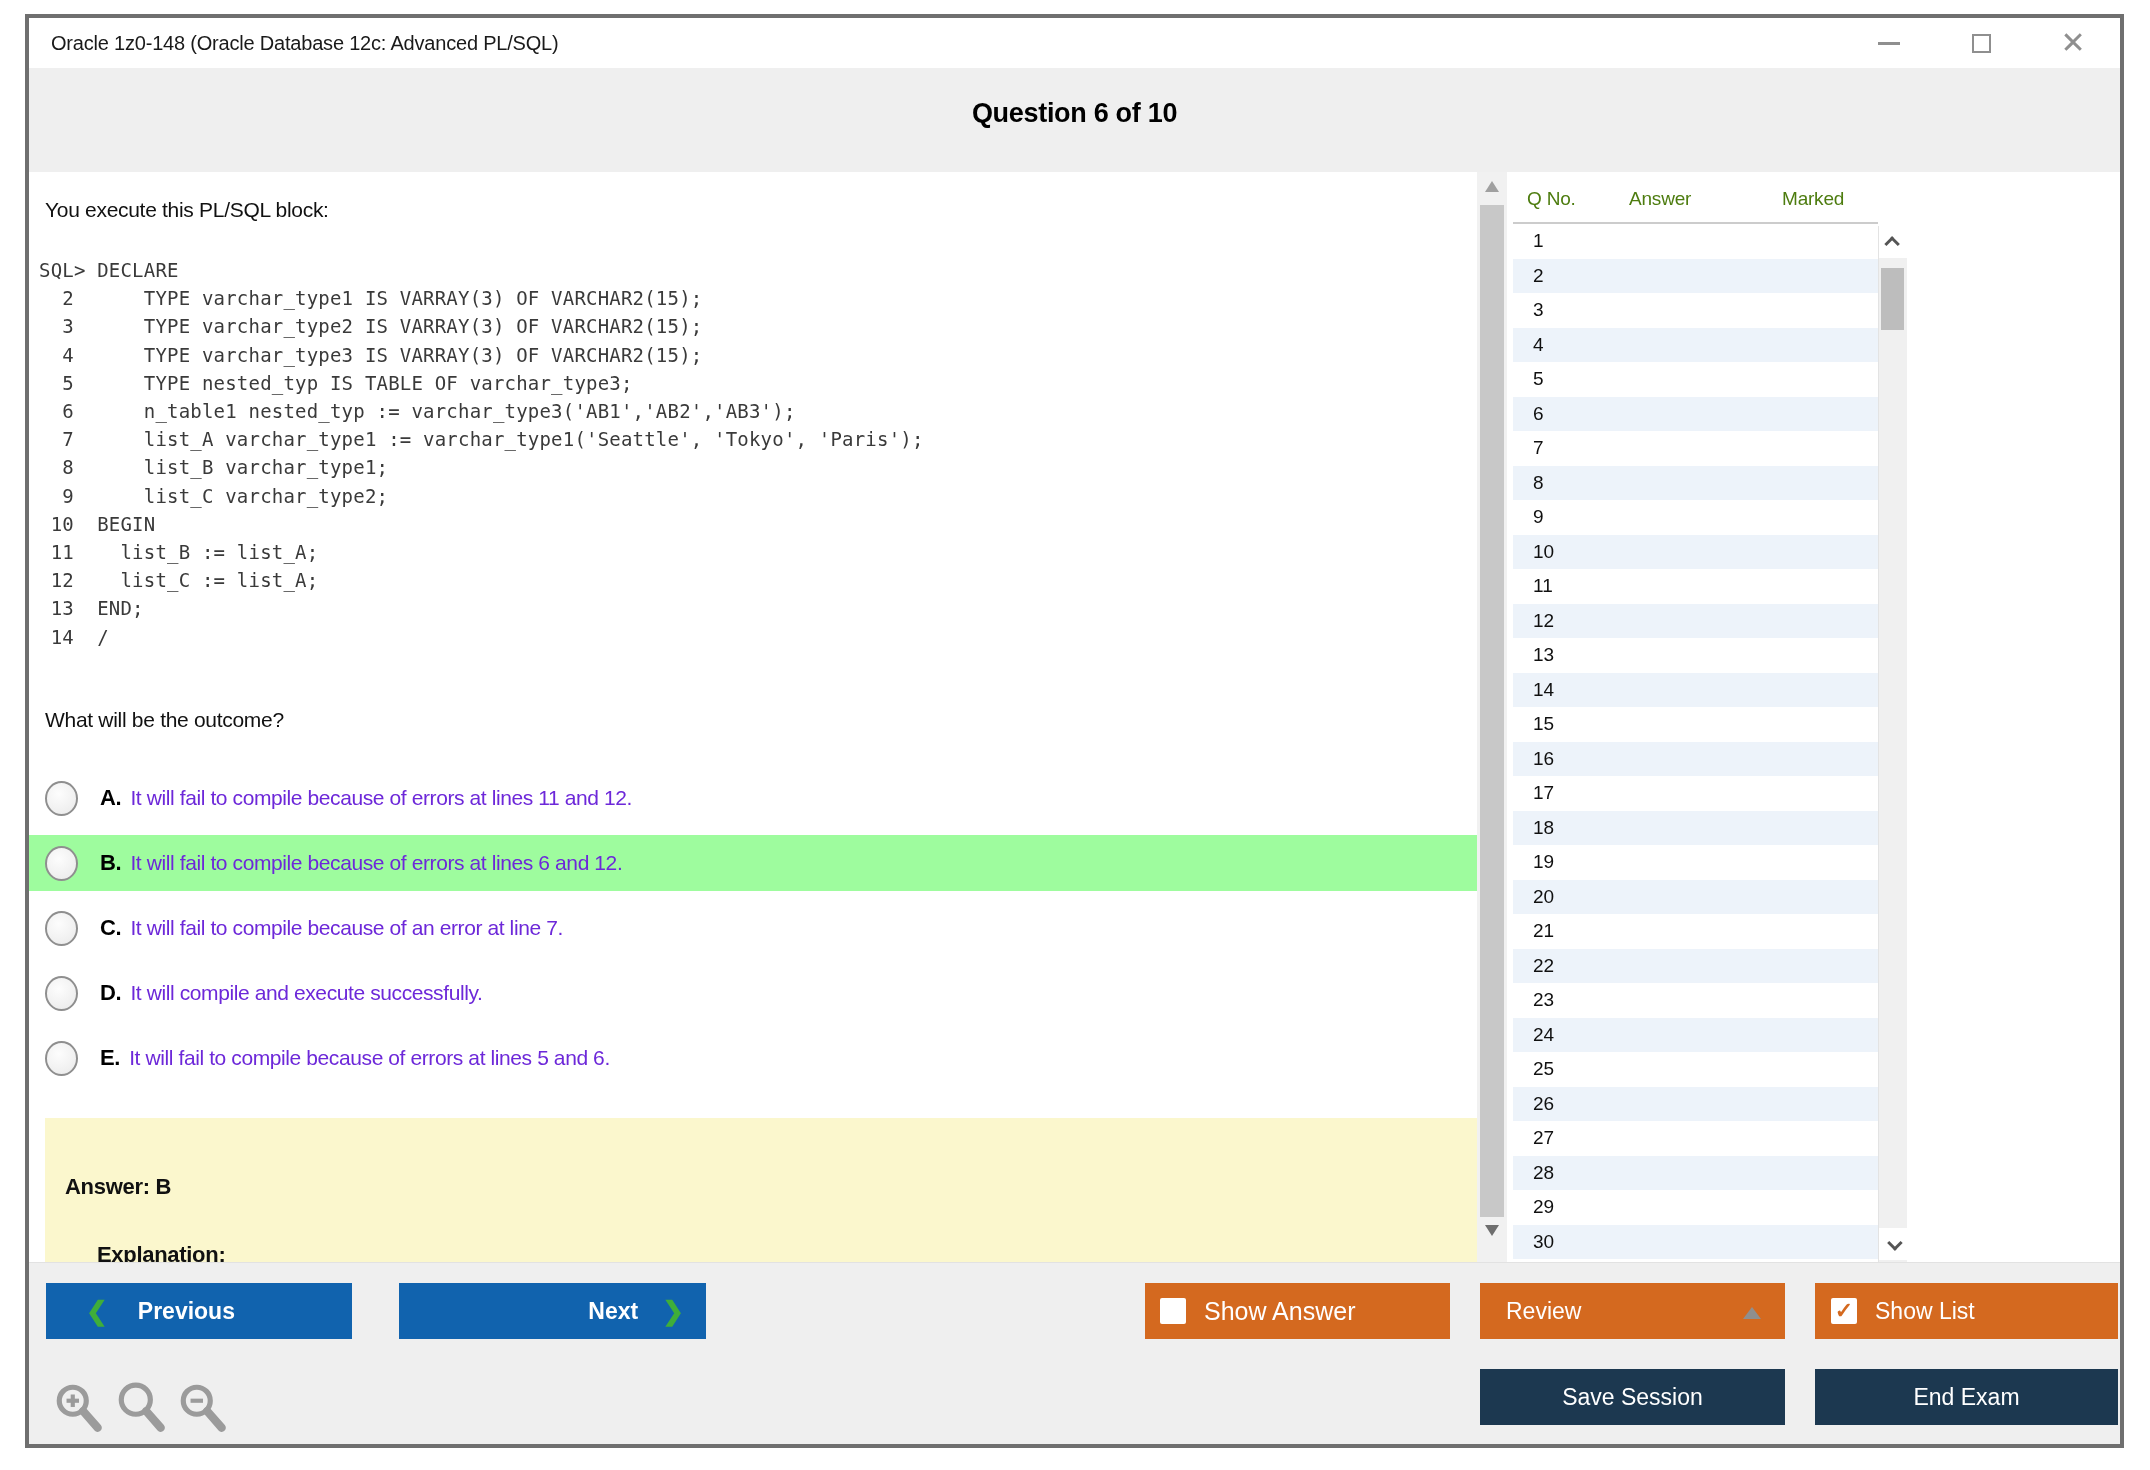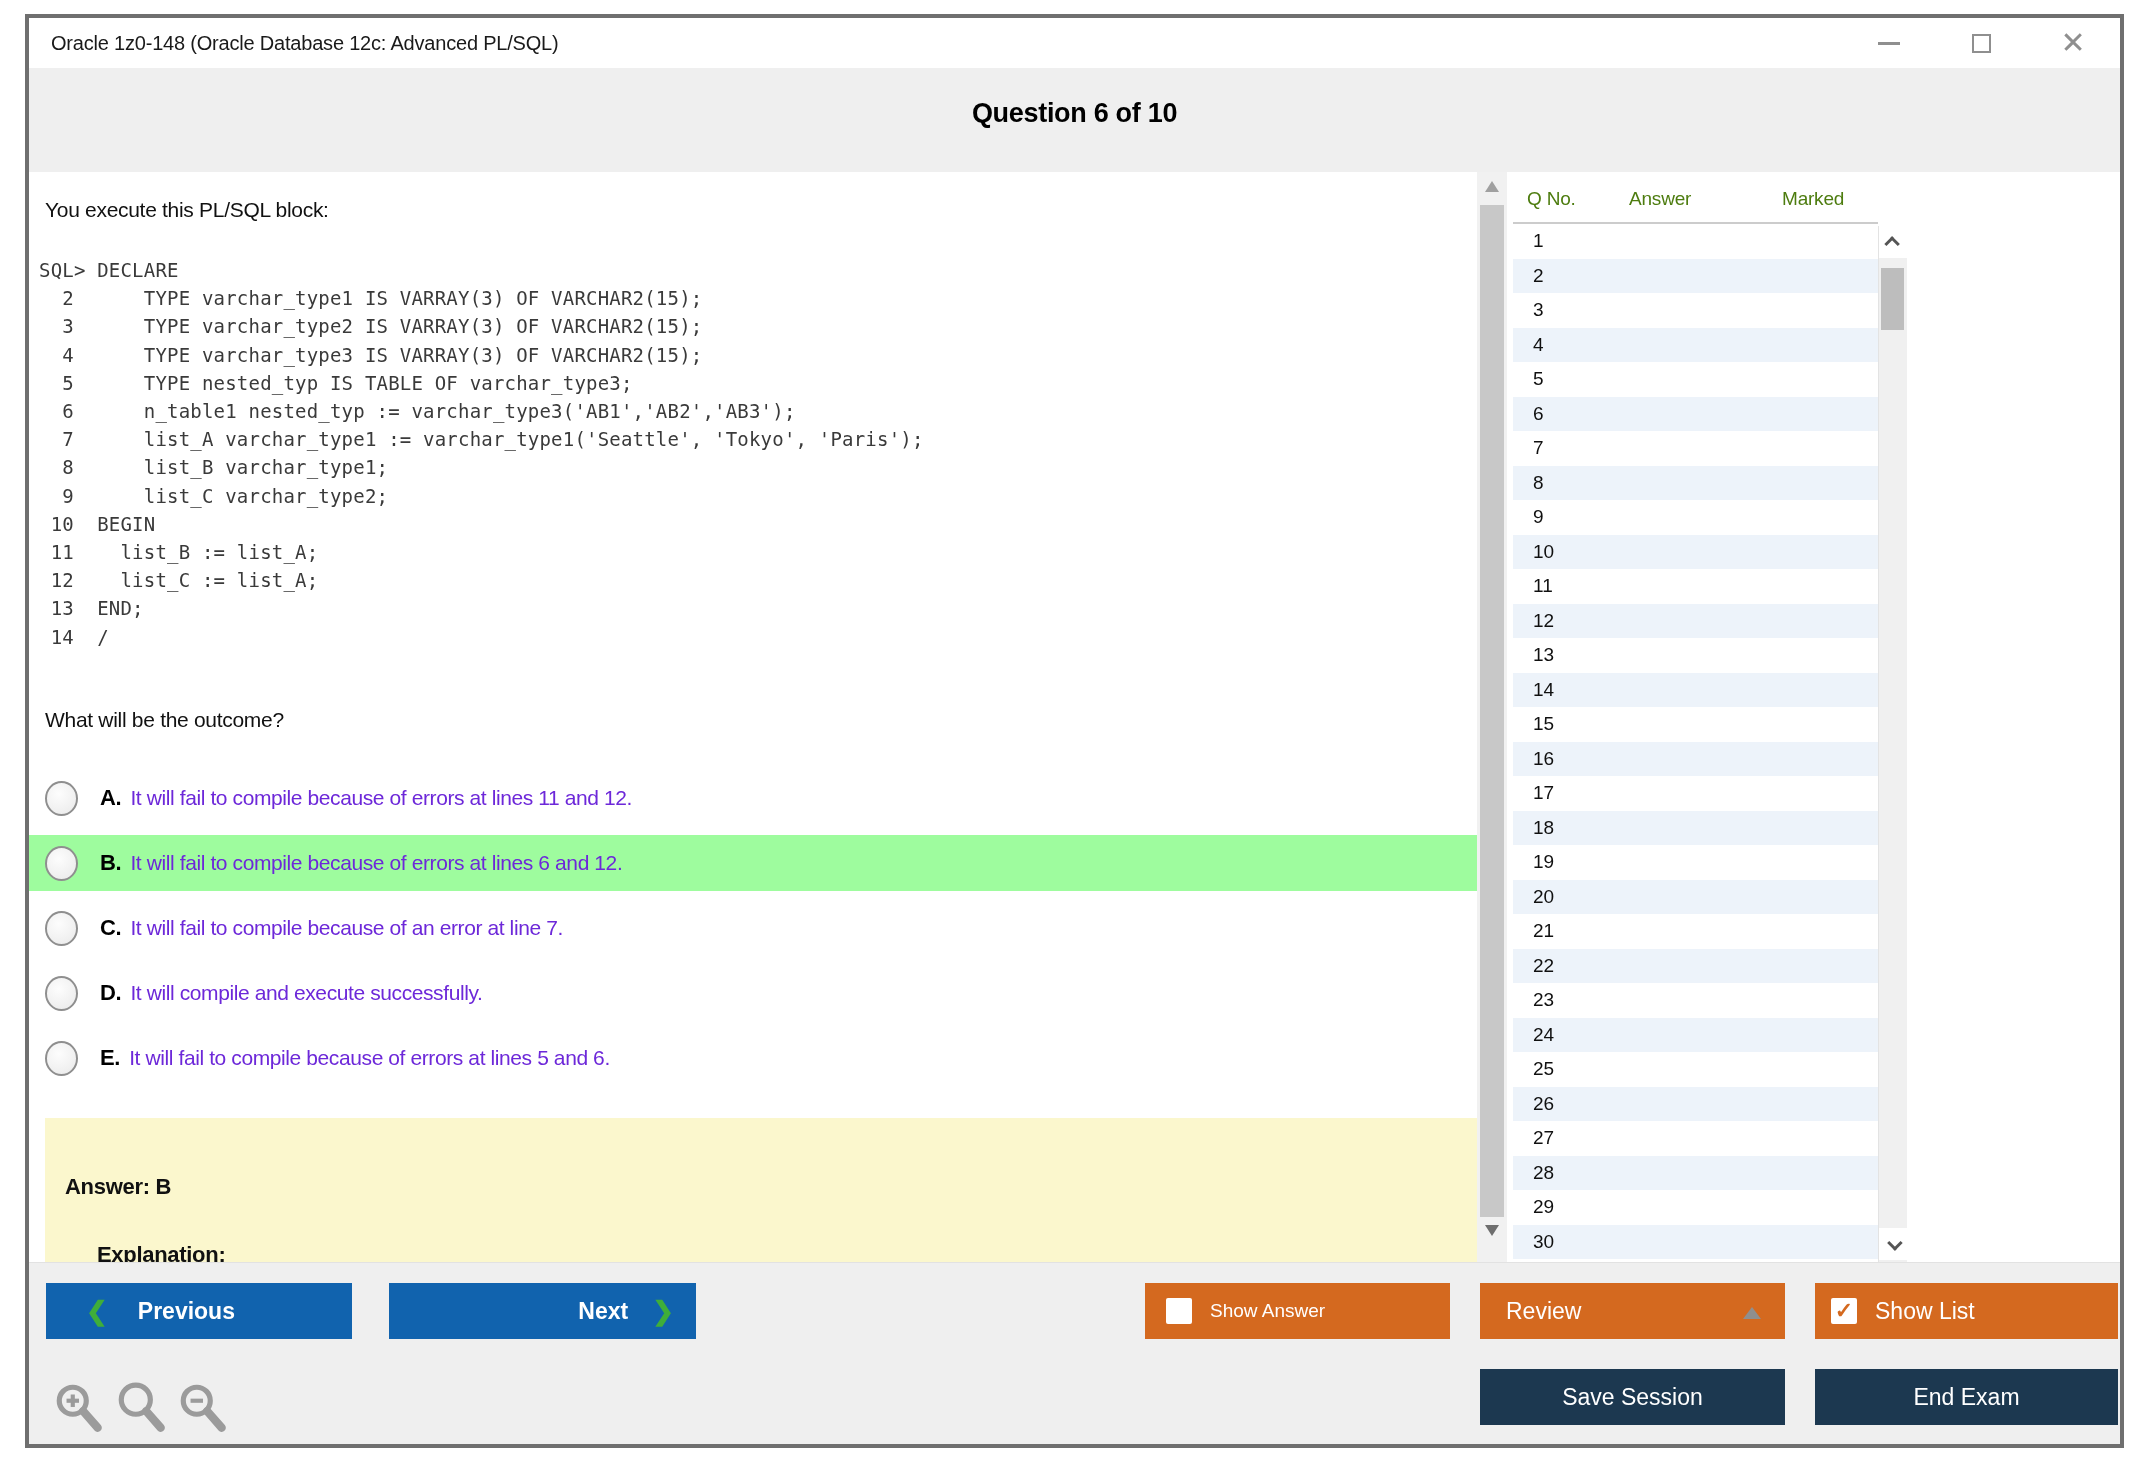--- a/index.html
+++ b/index.html
@@ -80,23 +80,23 @@
   .chev{width:11px;height:11px;border-left:3px solid #555;border-top:3px solid #555;}
   .chev.up{transform:rotate(45deg) translateY(2px);}
   .chev.down{transform:rotate(225deg) translateY(2px);}
   .ts-thumb{position:absolute;top:96px;left:3px;width:23px;height:62px;background:#bdbdbd;}
 
   
   .bottom-bar{height:182px;background:#efefef;position:relative;border-top:1px solid #e2e2e2;}
   .bbtn{position:absolute;height:56px;display:flex;align-items:center;color:#fff;cursor:pointer;}
   .blue{background:#1163ae;} .orange{background:#d4691f;} .navy{background:#1c3850;}
   .btn-prev{left:17px;top:20px;width:306px;padding-left:40px;gap:30px;font-weight:bold;font-size:23px;}
-  .btn-next{left:360px;top:20px;width:307px;justify-content:flex-end;padding-right:22px;gap:24px;font-weight:bold;font-size:23px;}
+  .btn-next{left:370px;top:20px;width:307px;justify-content:flex-end;padding-right:22px;gap:24px;font-weight:bold;font-size:23px;}
   .chevron{color:#3fae3a;font-size:26px;font-weight:bold;}
-  .btn-show-answer{left:1116px;top:20px;width:305px;padding-left:21px;gap:18px;font-size:19px;}
+  .btn-show-answer{left:1116px;top:20px;width:305px;padding-left:15px;gap:18px;font-size:25px;}
   .btn-review{left:1451px;top:20px;width:305px;padding-left:26px;font-size:23px;position:absolute;}
   .review-arrow{position:absolute;right:24px;top:24px;width:0;height:0;
     border-left:9px solid transparent;border-right:9px solid transparent;border-bottom:12px solid #8f8f8f;}
   .btn-show-list{left:1786px;top:20px;width:303px;padding-left:16px;gap:18px;font-size:23px;}
   .check-glyph{color:#d4691f;font-size:22px;font-weight:bold;line-height:1;}
   .btn-save{left:1451px;top:106px;width:305px;justify-content:center;font-size:23px;}
   .btn-end{left:1786px;top:106px;width:303px;justify-content:center;font-size:23px;}
   .magnifiers{position:absolute;left:23px;top:118px;display:flex;gap:8px;}
   .mag{width:54px;height:54px;cursor:pointer;}
 </style>

